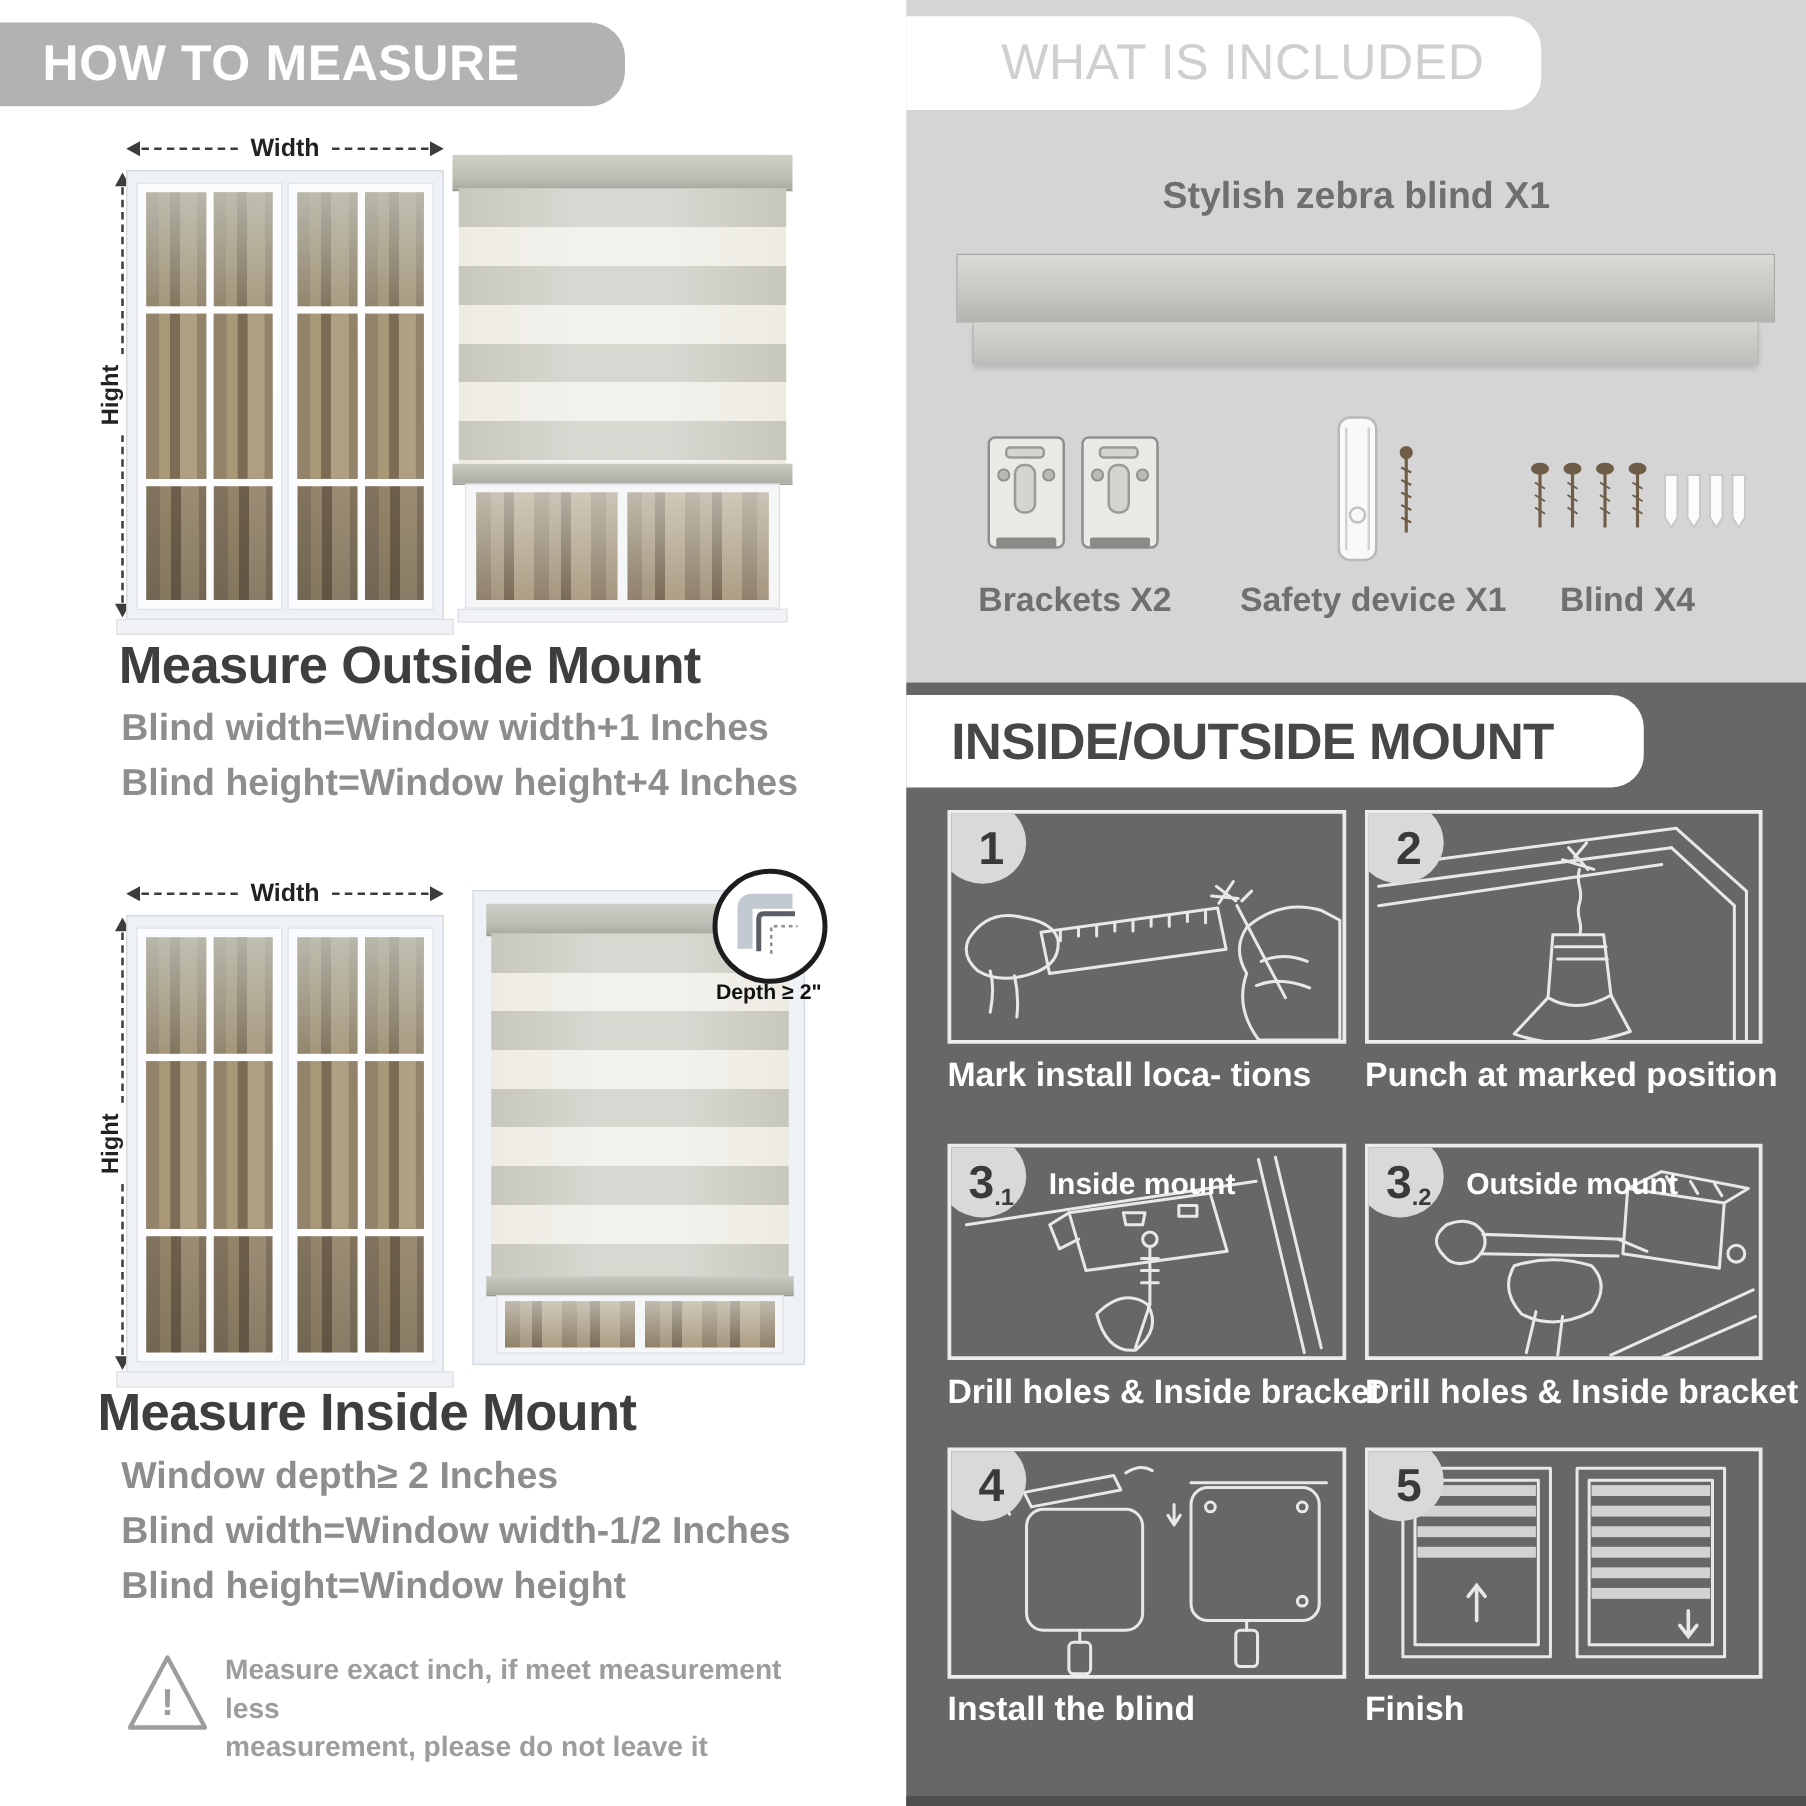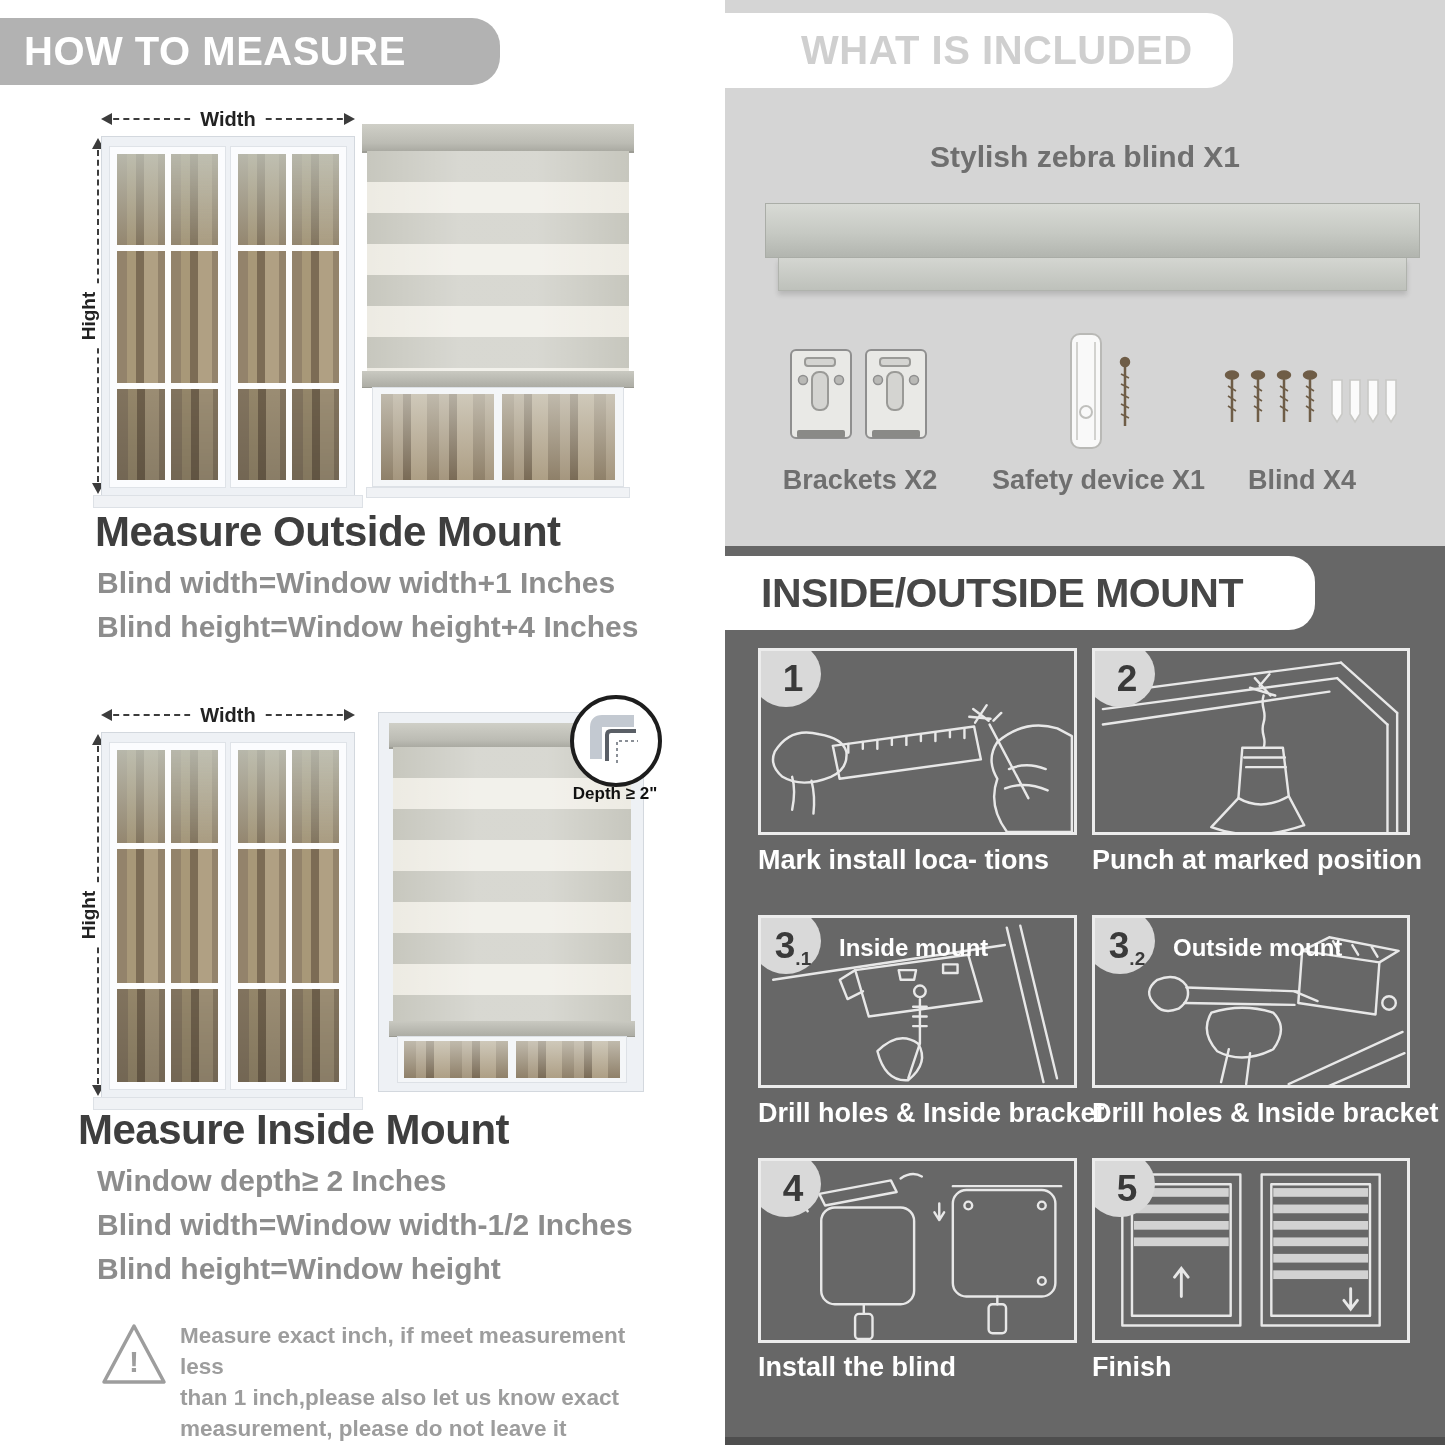--- a/index.html
+++ b/index.html
@@ -6,21 +6,21 @@
   body{
     width:1445px;height:1445px;position:relative;overflow:hidden;
     background:#ffffff;font-family:"Liberation Sans",sans-serif;
   }
   .abs{position:absolute}
 
   
   .banner-left{
     left:0;top:18px;width:500px;height:67px;background:#b2b2b2;
     border-radius:0 28px 28px 0;color:#fff;font-size:40px;font-weight:bold;
-    line-height:67px;padding-left:24px;letter-spacing:.5px;box-sizing:border-box;
+    line-height:67px;padding-left:34px;letter-spacing:.5px;box-sizing:border-box;
   }
   .h-dark{font-size:42px;font-weight:bold;color:#3e3e3e;letter-spacing:-.5px}
   .h-gray{font-size:30px;font-weight:bold;color:#8d8d8d}
 
   
   .win{position:absolute}
   .arrowH{position:absolute;height:24px}
   .arrowH .aline{position:absolute;left:2px;right:2px;top:10px;border-top:2px dashed #3c3c3c}
   .arrowH:before,.arrowH:after{content:"";position:absolute;top:5px;width:0;height:0;
     border-top:6px solid transparent;border-bottom:6px solid transparent}
@@ -68,21 +68,21 @@
   .frame2{background:#eef1f5;border:1px solid #d3d8de;box-sizing:border-box}
 
   .callout{border:4px solid #1d1d1d;border-radius:50%;background:#fff;overflow:hidden;z-index:6}
   .depth-label{font-size:17px;font-weight:bold;color:#111;text-align:center}
 
   .note-text{font-size:22.5px;line-height:31px;color:#9d9d9d;font-weight:bold}
 
   
   .sec-light{left:725px;top:0;width:720px;height:546px;background:#d5d5d5}
   .banner-included{position:absolute;left:0;top:13px;width:508px;height:75px;background:#ffffff;
-    border-radius:0 26px 26px 0;color:#cfcfcf;font-size:40px;font-weight:bold;line-height:75px;
+    border-radius:0 26px 26px 0;color:#cfcfcf;font-size:40px;font-weight:normal;line-height:75px;
     padding-left:76px;box-sizing:border-box;letter-spacing:.5px}
   .blind-name{position:absolute;left:160px;top:140px;width:400px;text-align:center;
     font-size:30px;font-weight:bold;color:#6f6f6f}
   .hr1{position:absolute;left:40px;top:203px;width:655px;height:55px;
     background:linear-gradient(180deg,#d8dad5 0%,#c6c9c3 55%,#b2b5af 100%);
     border:1px solid #aaada7;box-sizing:border-box}
   .hr2{position:absolute;left:53px;top:258px;width:629px;height:33px;
     background:linear-gradient(180deg,#d4d6d1 0%,#bec1bb 100%);
     border:1px solid #b0b3ad;border-top:none;box-sizing:border-box;
     box-shadow:0 4px 5px rgba(0,0,0,.14)}
@@ -207,21 +207,20 @@
 <div class="abs h-gray" style="left:97px;top:1164px">Window depth≥ 2 Inches</div>
 <div class="abs h-gray" style="left:97px;top:1208px">Blind width=Window width-1/2 Inches</div>
 <div class="abs h-gray" style="left:97px;top:1252px">Blind height=Window height</div>
 
 <svg class="abs" style="left:98px;top:1320px" width="72" height="70" viewBox="0 0 72 70">
   <path d="M36 6 L66 62 H6 Z" fill="none" stroke="#9d9d9d" stroke-width="3.5" stroke-linejoin="round"></path>
   <text x="36" y="52" text-anchor="middle" font-size="30" font-weight="bold" fill="#9d9d9d" font-family="Liberation Sans, sans-serif">!</text>
 </svg>
 <div class="abs note-text" style="left:180px;top:1320px;width:480px">
   <div>Measure exact inch, if meet measurement less</div>
-  <div>than 1 inch,please also let us know exact</div>
   <div>measurement, please do not leave it</div>
 </div>
 
 <div class="abs sec-light">
   <div class="banner-included">WHAT IS INCLUDED</div>
 
   <div class="blind-name">Stylish zebra blind X1</div>
 
   <div class="hr1"></div>
   <div class="hr2"></div>

